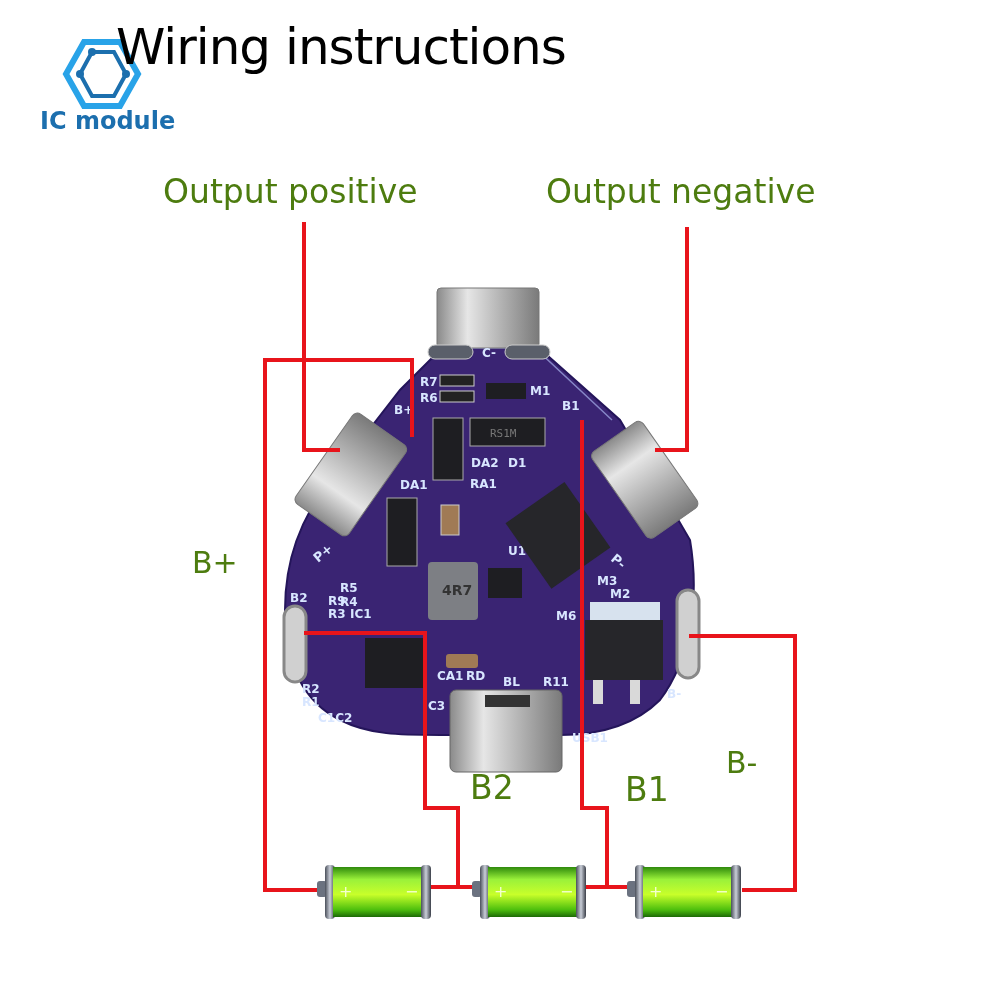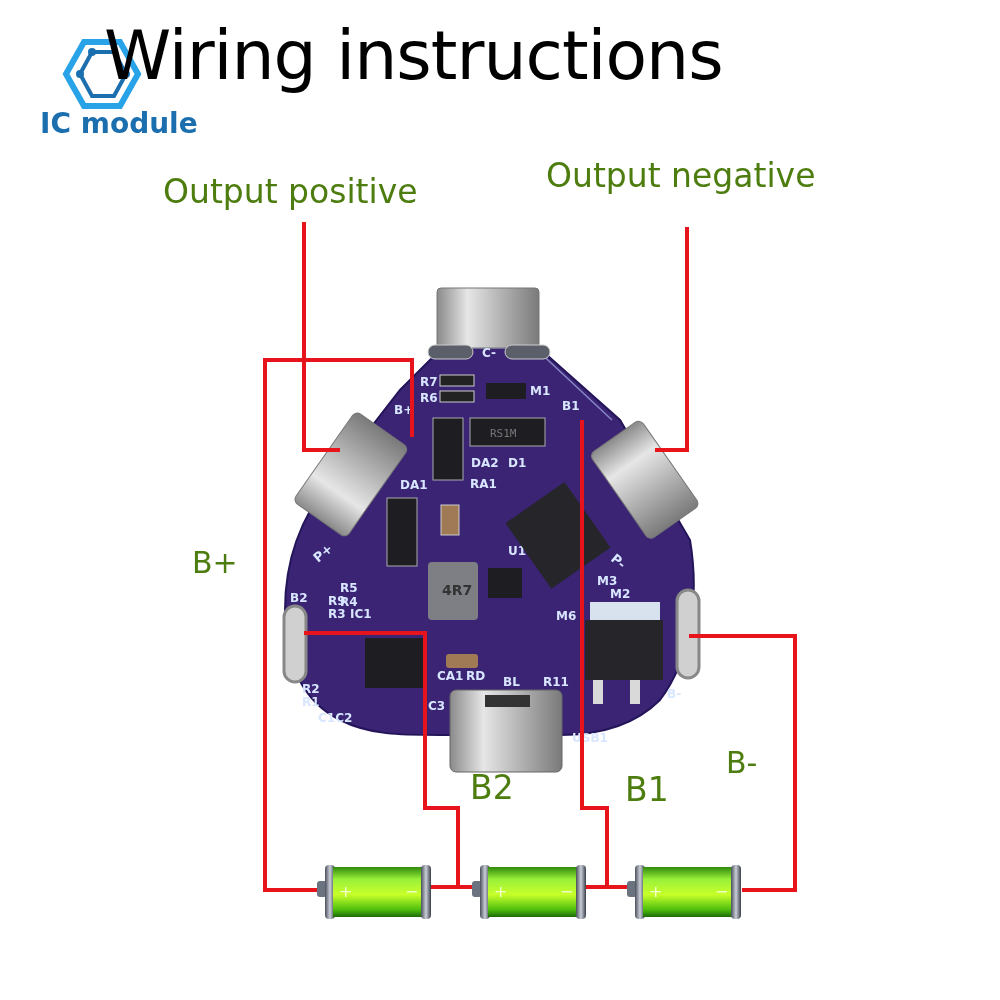--- a/index.html
+++ b/index.html
@@ -1,23 +1,23 @@
 <!DOCTYPE html>
 <html><head>
 <meta charset="utf-8">
 <style>
   html, body { margin:0; padding:0; background:#ffffff; }
   body { width:1000px; height:1000px; position:relative; overflow:hidden; font-family:"DejaVu Sans", sans-serif; }
   .abs { position:absolute; }
-  #title { left:104px; top:22px; font-size:68px; color:#000; font-family:"DejaVu Sans", sans-serif; letter-spacing:-1px; line-height:1; }
+  #title { left:116px; top:22px; font-size:50px; color:#000; font-family:"DejaVu Sans", sans-serif; letter-spacing:-1px; line-height:1; }
   #logo { left:42px; top:34px; width:140px; height:100px; }
-  #logo-text { left:40px; top:107px; font-size:28px; font-weight:bold; color:#1c6fae; font-family:"DejaVu Sans", sans-serif; }
+  #logo-text { left:40px; top:107px; font-size:24px; font-weight:bold; color:#1c6fae; font-family:"DejaVu Sans", sans-serif; }
   .label { color:#4d7c0f; font-family:"DejaVu Sans", sans-serif; }
   #lbl-outpos { left:163px; top:172px; font-size:33px; }
-  #lbl-outneg { left:546px; top:156px; font-size:33px; }
+  #lbl-outneg { left:546px; top:172px; font-size:33px; }
   #lbl-bplus { left:192px; top:545px; font-size:30px; }
   #lbl-b2 { left:470px; top:768px; font-size:33px; }
   #lbl-b1 { left:625px; top:770px; font-size:33px; }
   #lbl-bminus { left:726px; top:745px; font-size:30px; }
   svg#diagram { position:absolute; left:0; top:0; }
   .silk { fill:#d8e6ff; font-family:"DejaVu Sans", sans-serif; font-weight:bold; }
 </style>
 </head>
 <body>
 

